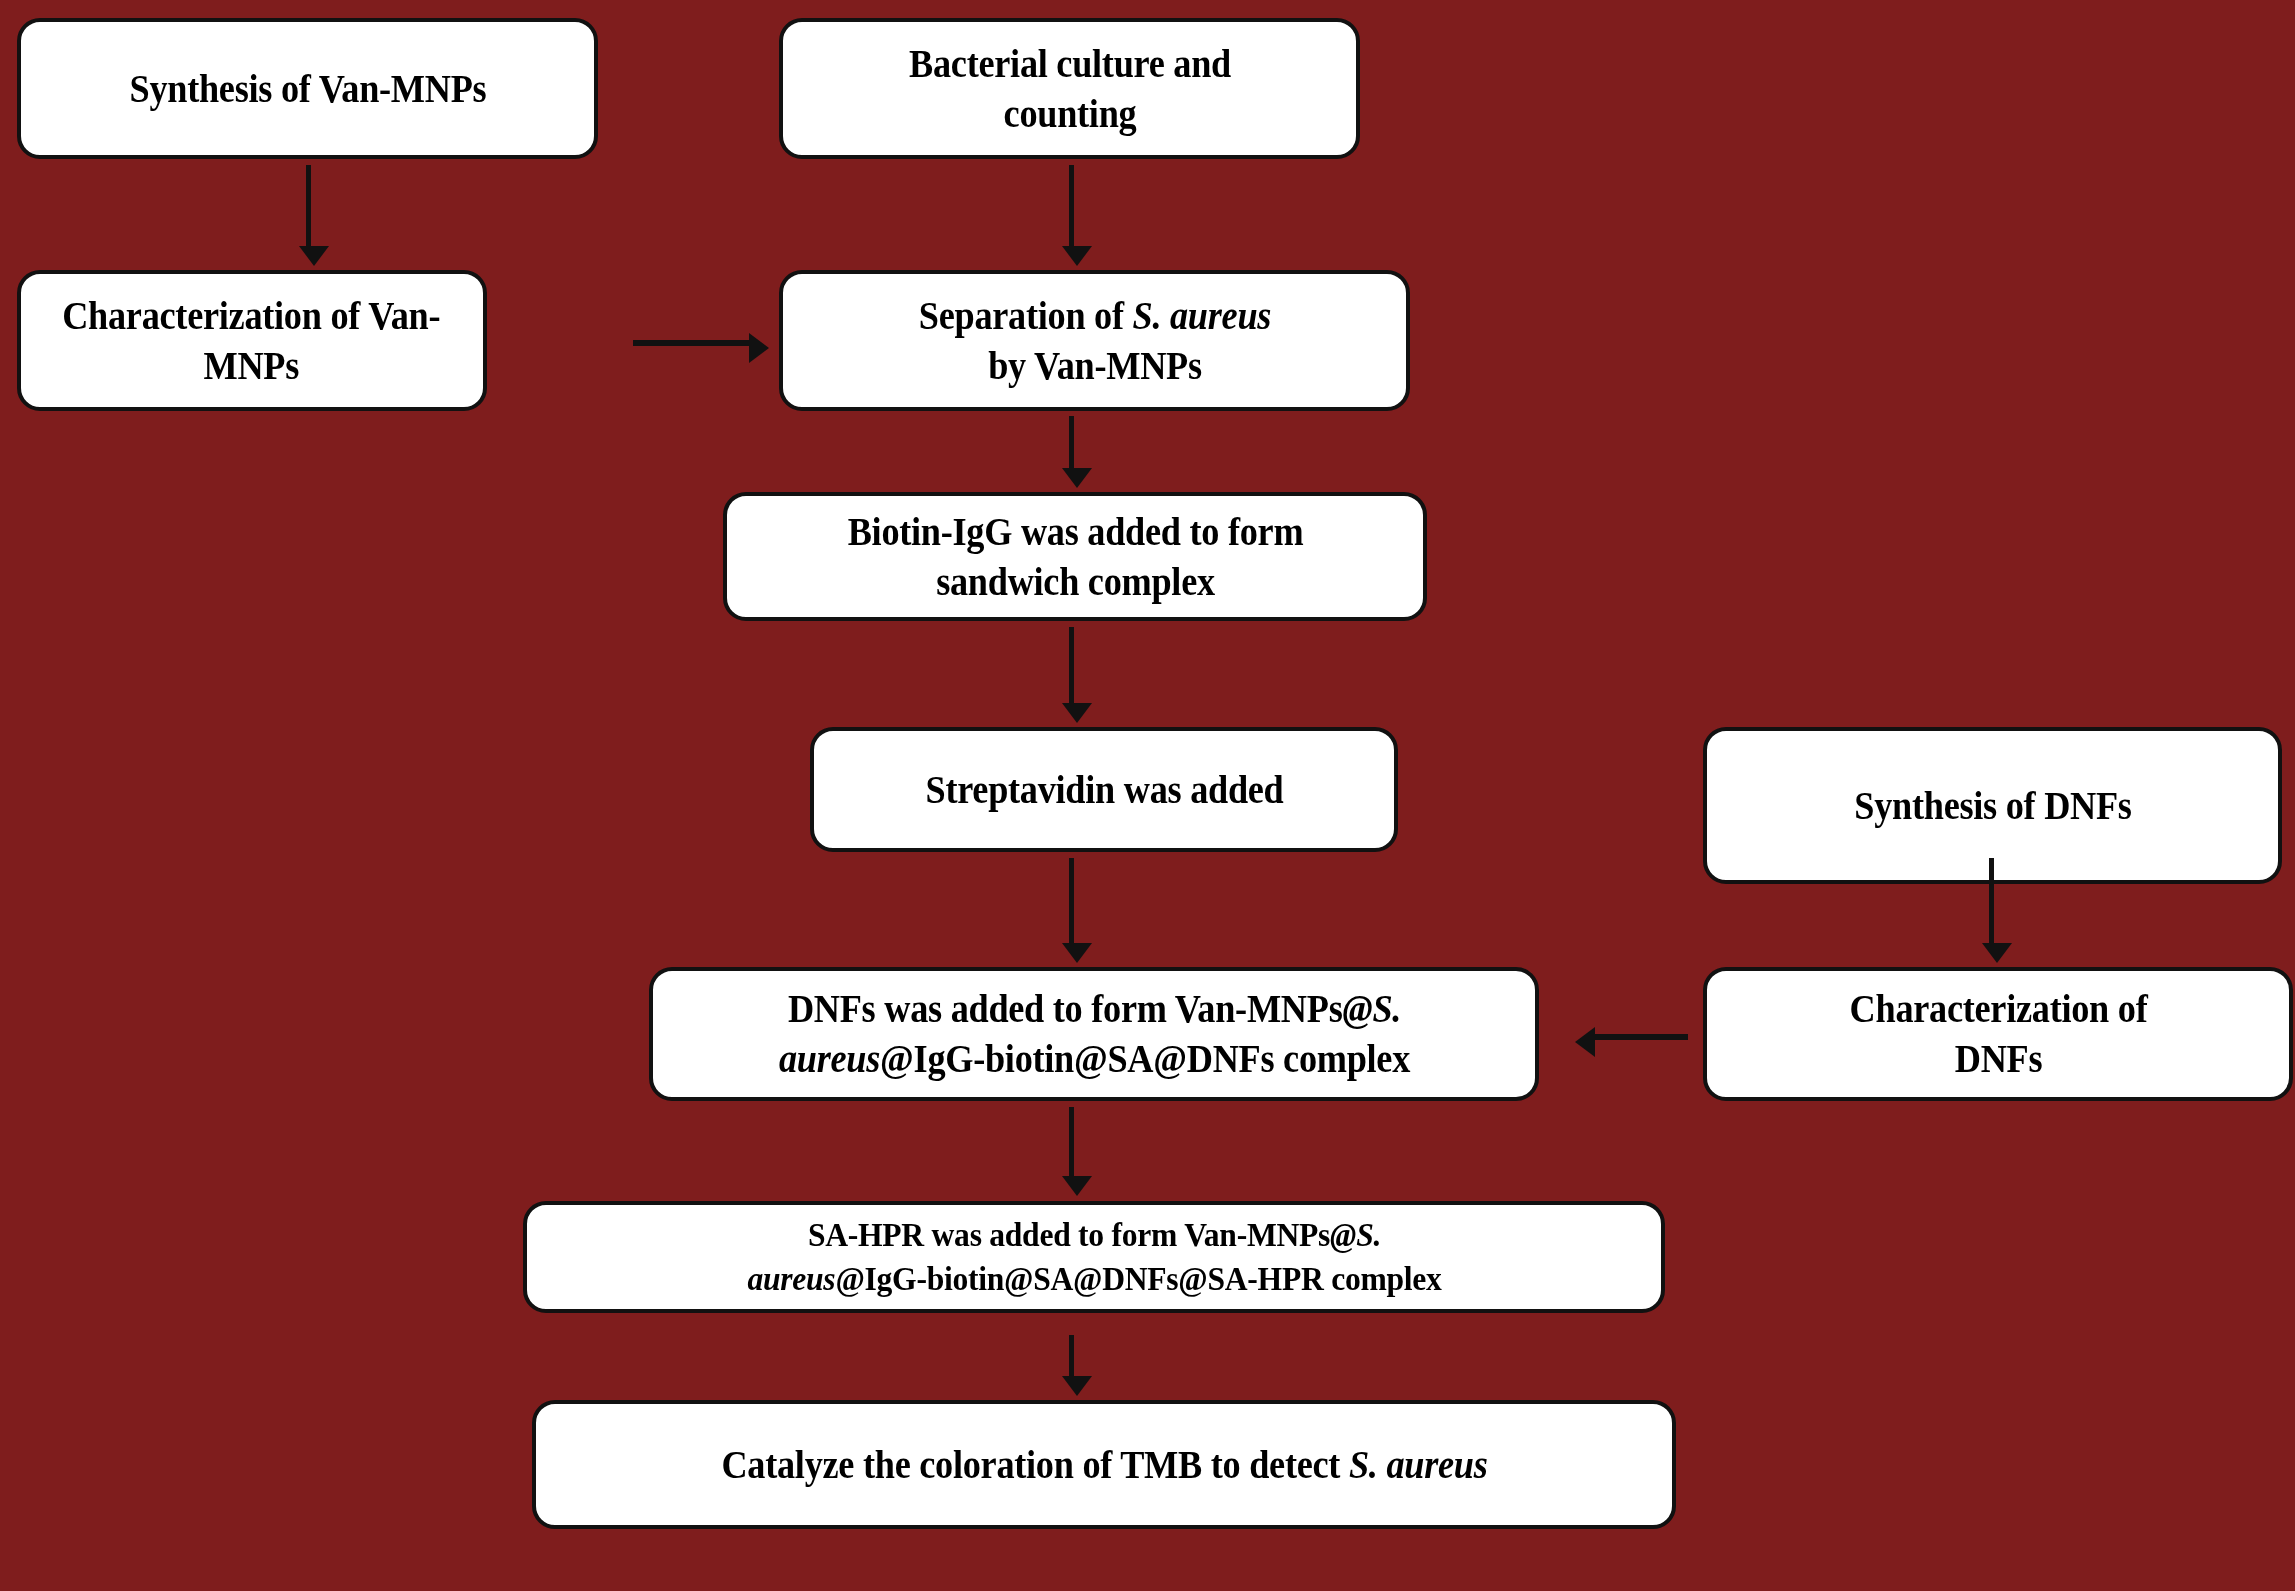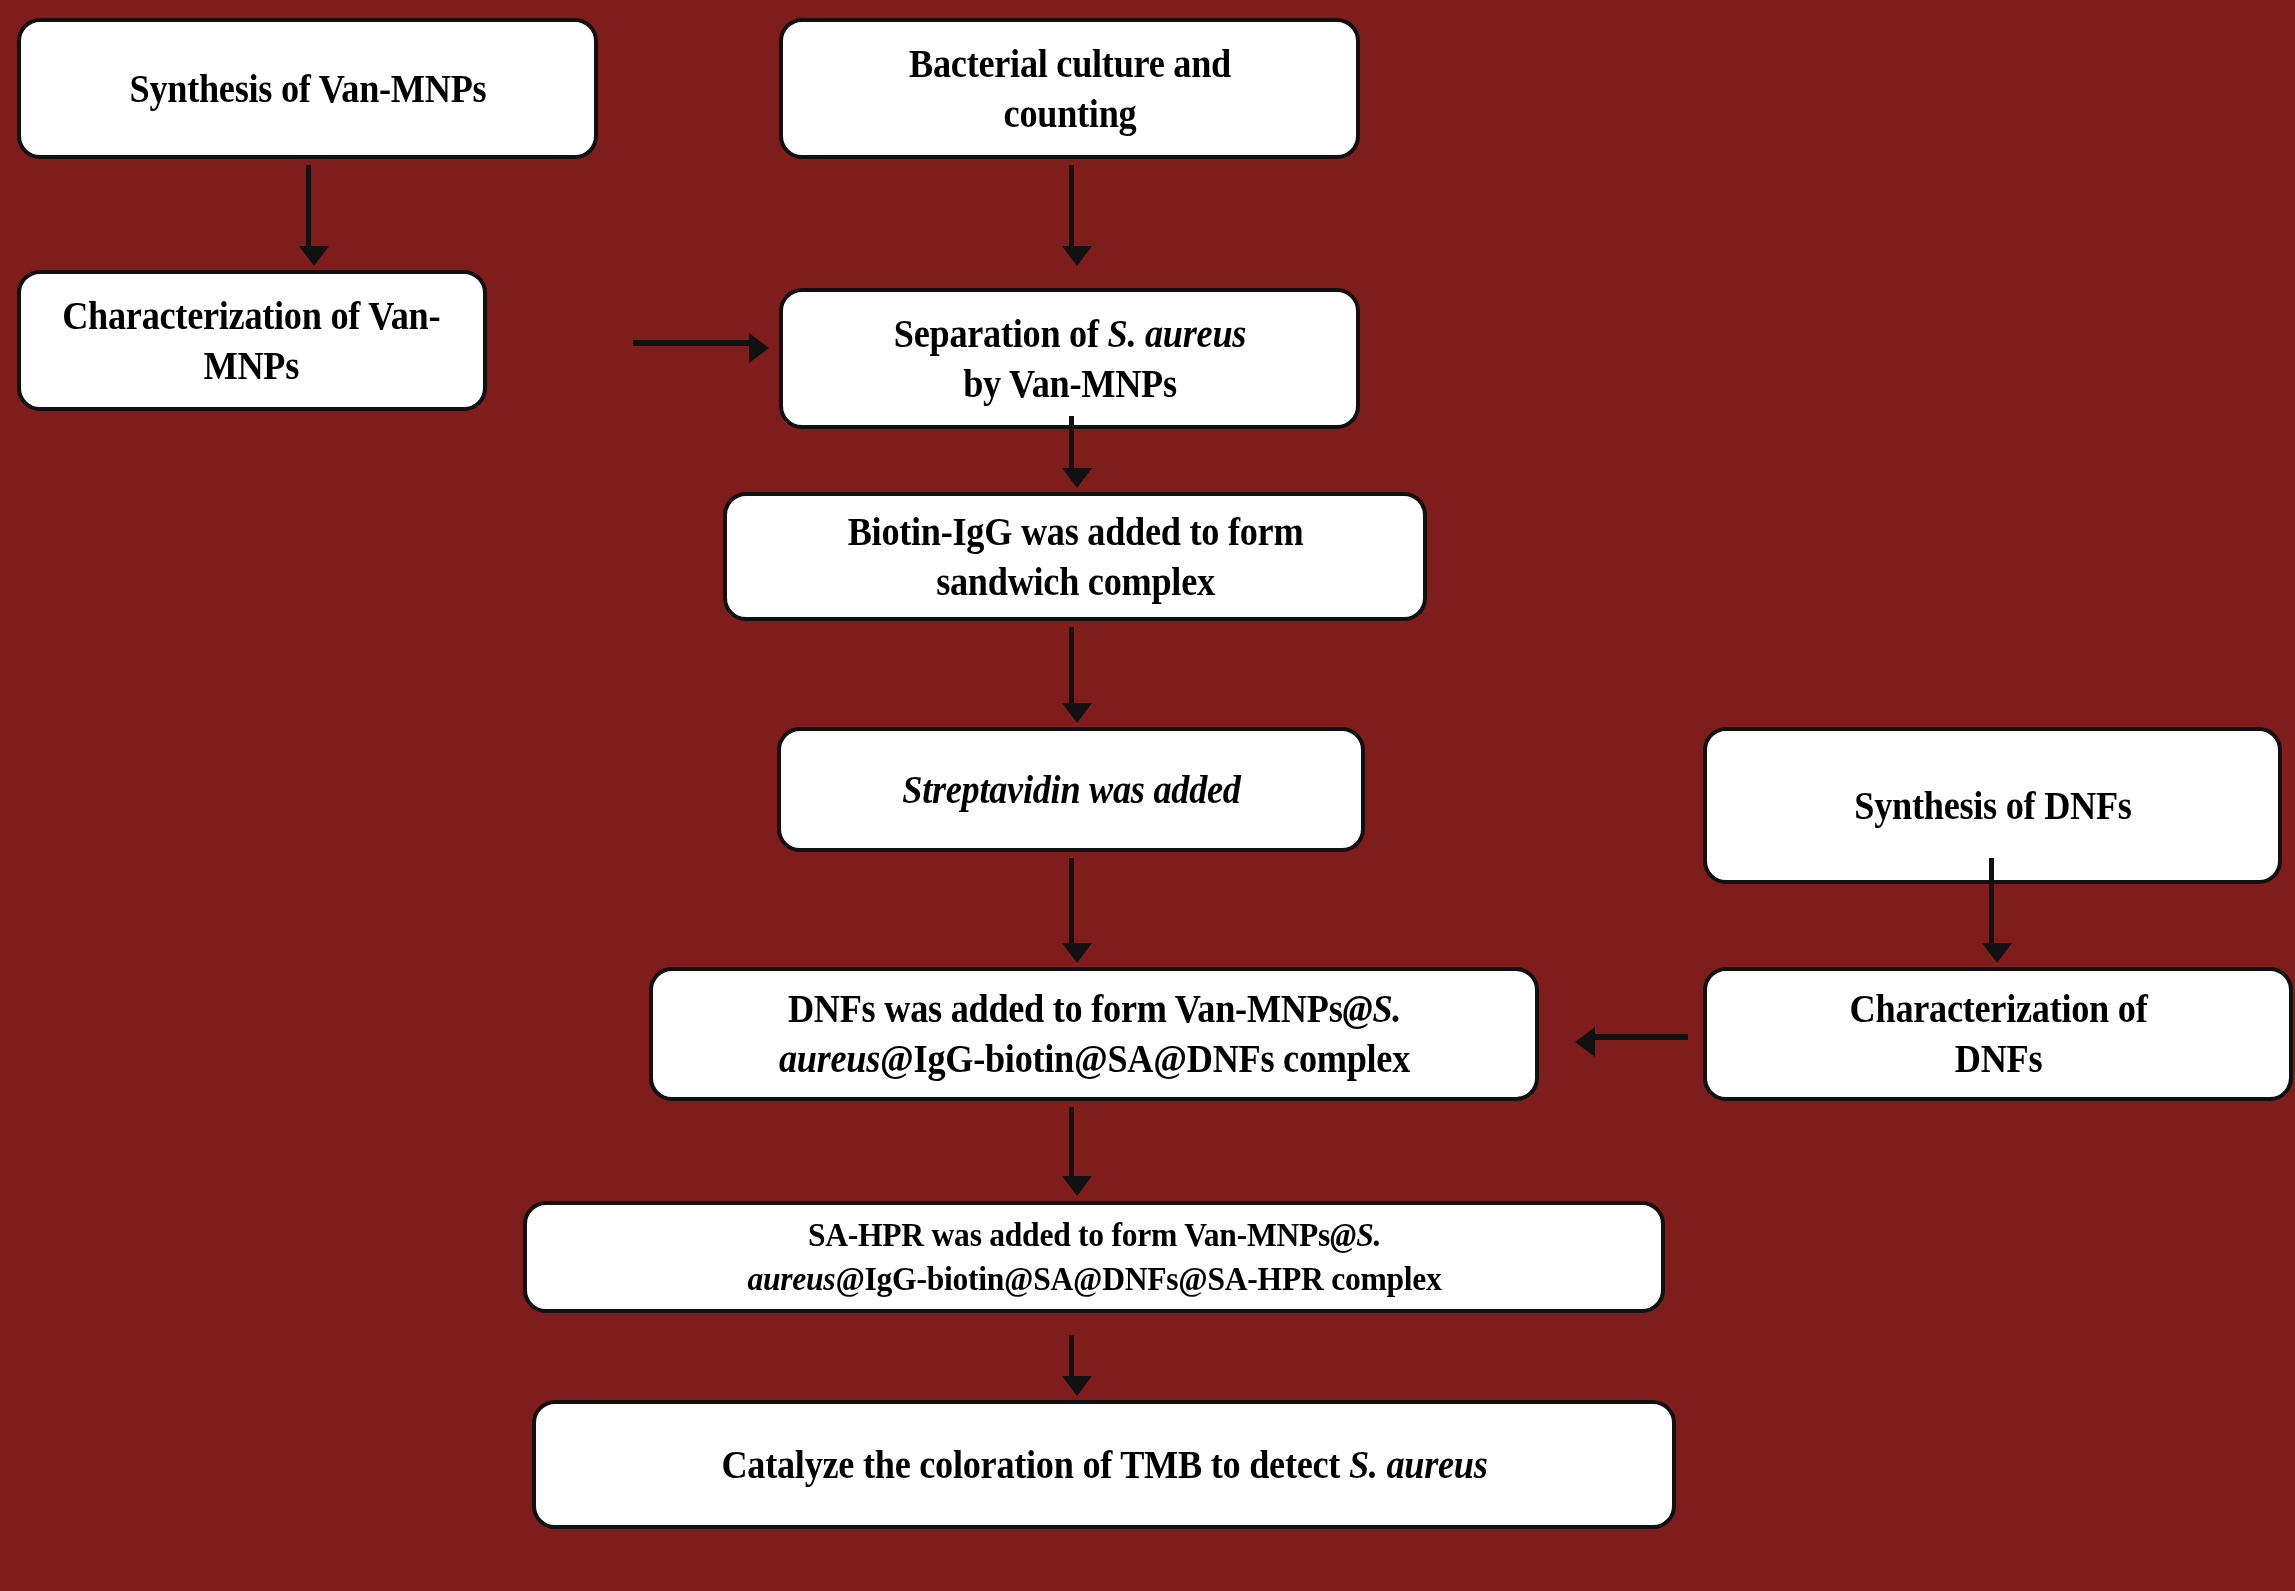--- a/index.html
+++ b/index.html
@@ -37,23 +37,23 @@
     transform: scaleX(0.93);
     transform-origin: center center;
   }
   .node i {
     font-style: italic;
   }
   
   #n-synthesis-van-mnps   { left: 17px;   top: 18.3px;   width: 581px;  height: 141px; font-size: 39px; }
   #n-bacterial-culture    { left: 779px; top: 18.3px;   width: 581px;  height: 141px; font-size: 39px; }
   #n-characterization-van { left: 17px;   top: 270px;  width: 470px;  height: 141px; font-size: 39px; padding-left: 8px; }
-  #n-separation-aureus    { left: 779px; top: 288px;  width: 581px;  height: 141px; font-size: 39px; }
+  #n-separation-aureus    { left: 779px; top: 270px;  width: 631px;  height: 141px; font-size: 39px; }
   #n-biotin-igg           { left: 723px; top: 492px;  width: 704px; height: 129px; font-size: 39px; }
-  #n-streptavidin         { left: 777px; top: 727px; width: 588px;  height: 125px; font-size: 39px; font-style: italic; }
+  #n-streptavidin         { left: 810px; top: 727px; width: 588px;  height: 125px; font-size: 39px; }
   #n-synthesis-dnfs       { left: 1703px; top: 727px; width: 579px;  height: 157px; font-size: 39px; }
   #n-dnfs-complex         { left: 649px;  top: 967px; width: 890px; height: 134px; font-size: 39px; }
   #n-characterization-dnf { left: 1703px; top: 967px; width: 590px;  height: 134px; font-size: 39px; }
   #n-sa-hpr-complex       { left: 523px;  top: 1201px; width: 1142px; height: 112px; font-size: 34px; }
   #n-catalyze-tmb         { left: 532px;  top: 1400px; width: 1144px; height: 129px; font-size: 39px; }
 
   
   .arrow-v {
     position: absolute;
     width: 0;

